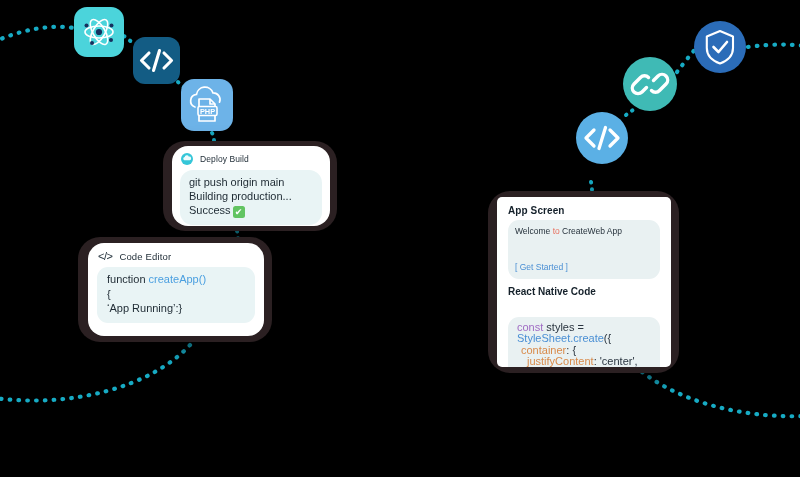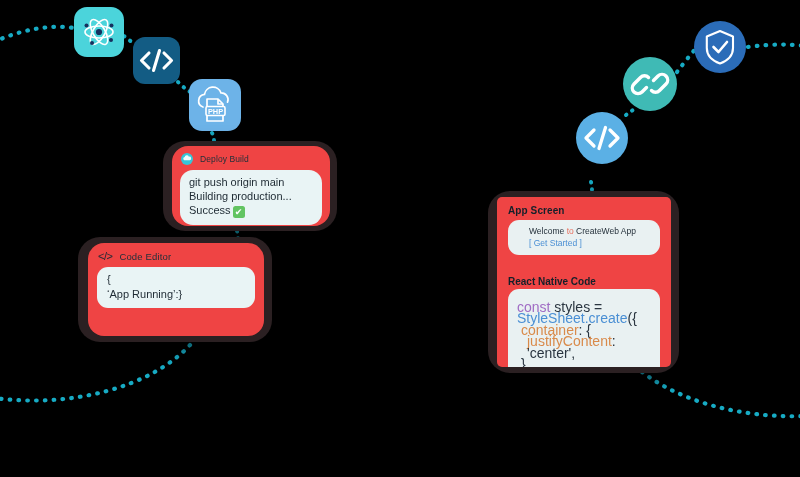--- a/index.html
+++ b/index.html
@@ -39,35 +39,35 @@
   .tech-icon {
     position: absolute;
     display: flex;
     align-items: center;
     justify-content: center;
   }
   .tech-icon svg { display: block; }
 
   .ico-react    { left: 74px;  top: 7px;   width: 50px; height: 50px; }
   .ico-codesq   { left: 133px; top: 37px;  width: 47px; height: 47px; }
-  .ico-php      { left: 189px; top: 79px;  width: 52px; height: 52px; }
+  .ico-php      { left: 181px; top: 79px;  width: 52px; height: 52px; }
   .ico-codecir  { left: 576px; top: 112px; width: 52px; height: 52px; }
   .ico-link     { left: 623px; top: 57px;  width: 54px; height: 54px; }
   .ico-shield   { left: 694px; top: 21px;  width: 52px; height: 52px; }
 
   
   .card-frame {
     position: absolute;
     background: #2b2022;
     border-radius: 22px;
     box-shadow: 0 6px 18px rgba(0,0,0,0.6);
   }
   .card-inner {
     position: absolute;
-    background: #ef4444;
+    background: #ffffff;
     border-radius: 18px;
     overflow: hidden;
   }
   .card-title {
     display: flex;
     align-items: center;
     gap: 7px;
     color: #23303a;
   }
 
@@ -134,39 +134,39 @@
   .app-h {
     font-size: 10px;
     font-weight: bold;
     color: #14202a;
     letter-spacing: .1px;
   }
   .welcome-box {
     margin-top: 4px;
     background: #e9f1f2;
     border-radius: 11px;
-    padding: 5px 9px 6px 21px;
+    padding: 5px 9px 6px 7px;
     font-size: 8.5px;
     line-height: 12px;
     color: #25313b;
   }
   .w-to { color: #e8705f; }
-  .w-link { color: #4a8fd4; }
+  .w-link { color: #4a8fd4; margin-top: 24px; }
   .app-h2 {
-    margin-top: 21px;
+    margin-top: 7px;
     font-size: 10px;
     font-weight: bold;
     color: #14202a;
   }
   .rn-box {
-    margin-top: 2px;
+    margin-top: 20px;
     background: #e9f1f2;
     border-radius: 11px;
-    padding: 13px 9px 7px 9px;
-    font-size: 14px;
+    padding: 5px 9px 7px 9px;
+    font-size: 11px;
     line-height: 11.4px;
     color: #2a3540;
   }
   .t-const { color: #a06cc4; }
   .t-blue  { color: #4a8fd4; text-align: center; }
   .t-orng  { color: #d98a4a; }
   .ind1 { padding-left: 4px; }
   .ind2 { padding-left: 10px; }
 </style>
 </head>
@@ -282,20 +282,21 @@
     </div>
   </div>
 
   <div class="card-frame frame-code"></div>
   <div class="card-inner inner-code">
     <div class="card-title code-head">
       <span class="chev">&lt;/&gt;</span>
       <span>Code Editor</span>
     </div>
     <div class="code-body">
+      <div><span>function </span><span class="tok-fn">createApp()</span></div>
       <div>{</div>
       <div>‘App Running’:}</div>
     </div>
   </div>
 
   <div class="card-frame frame-app"></div>
   <div class="card-inner inner-app">
     <div class="app-pad">
       <div class="app-h">App Screen</div>
 

